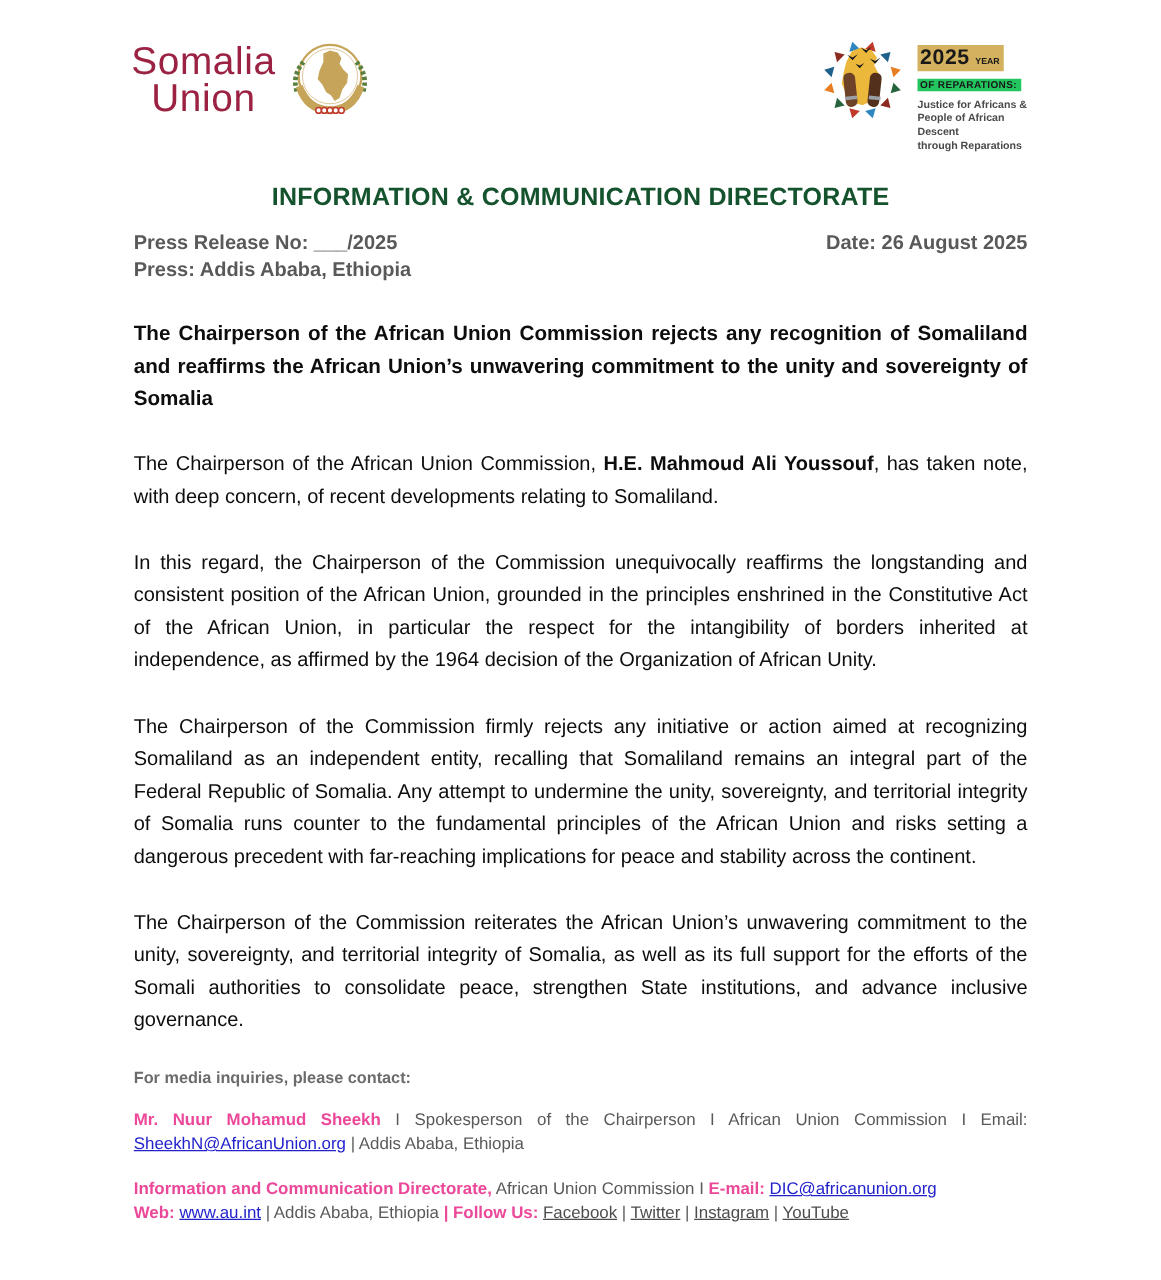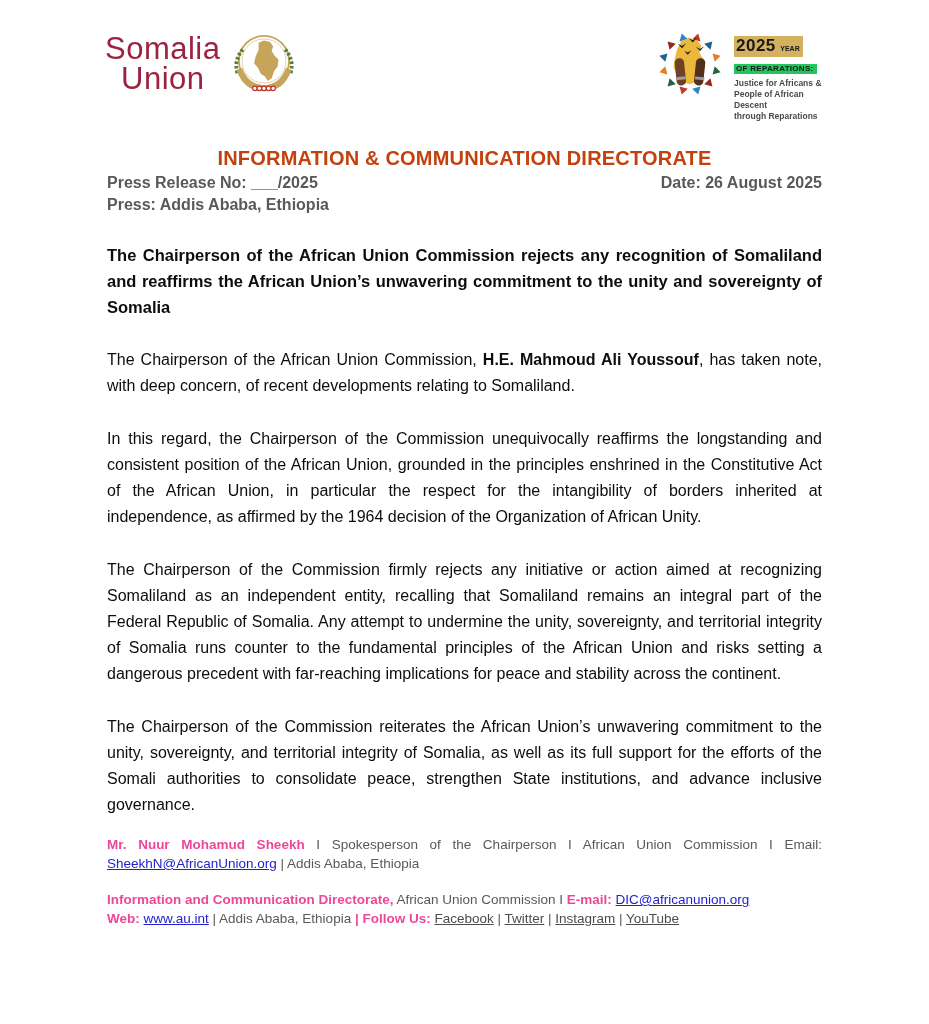--- a/index.html
+++ b/index.html
@@ -29,23 +29,23 @@
   .rep-year-line { display: inline-block; background: #D4B15E; padding: 0 3px 1px 2px; }
   .rep-year { font-weight: bold; font-size: 17px; color: #181818; letter-spacing: 0.5px; }
   .rep-year-suffix { font-weight: bold; font-size: 7px; color: #181818; }
   .rep-sub { display: inline-block; background: #22c55e; padding: 0 3px 1px 2px; margin-top: 2px;
              font-weight: bold; font-size: 8px; color: #181818; letter-spacing: 0.3px; }
   .rep-tagline { margin-top: 3px; font-weight: bold; font-size: 8.5px; line-height: 11px; color: #4a4a4a; }
 
   
   .directorate-title {
     text-align: center; margin-top: 25px;
-    font-weight: bold; font-size: 20px; color: #c2410c; letter-spacing: 0.2px;
+    font-weight: bold; font-size: 20px; color: #14532d; letter-spacing: 0.2px;
   }
-  .meta { margin-top: 2px; color: #595959; font-weight: bold; font-size: 16px; line-height: 22px; }
+  .meta { margin-top: 14px; color: #595959; font-weight: bold; font-size: 16px; line-height: 22px; }
   .meta-row { display: flex; justify-content: space-between; }
 
   
   .headline {
     margin-top: 26px;
     font-weight: bold; font-size: 16.5px; line-height: 26px;
     color: #0d0d0d; text-align: justify;
   }
   .para {
     margin-top: 27px;
@@ -151,18 +151,19 @@
   </div>
 
   <div class="headline">The Chairperson of the African Union Commission rejects any recognition of Somaliland and reaffirms the African Union’s unwavering commitment to the unity and sovereignty of Somalia</div>
 
   <p class="para"><span>The Chairperson of the African Union Commission, </span><b>H.E. Mahmoud Ali Youssouf</b><span>, has taken note, with deep concern, of recent developments relating to Somaliland.</span></p>
 
   <p class="para">In this regard, the Chairperson of the Commission unequivocally reaffirms the longstanding and consistent position of the African Union, grounded in the principles enshrined in the Constitutive Act of the African Union, in particular the respect for the intangibility of borders inherited at independence, as affirmed by the 1964 decision of the Organization of African Unity.</p>
   <p class="para">The Chairperson of the Commission firmly rejects any initiative or action aimed at recognizing Somaliland as an independent entity, recalling that Somaliland remains an integral part of the Federal Republic of Somalia. Any attempt to undermine the unity, sovereignty, and territorial integrity of Somalia runs counter to the fundamental principles of the African Union and risks setting a dangerous precedent with far-reaching implications for peace and stability across the continent.</p>
   <p class="para">The Chairperson of the Commission reiterates the African Union’s unwavering commitment to the unity, sovereignty, and territorial integrity of Somalia, as well as its full support for the efforts of the Somali authorities to consolidate peace, strengthen State institutions, and advance inclusive governance.</p>
 
+  <div class="media-heading">For media inquiries, please contact:</div>
 
   <p class="contact-block"><b>Mr. Nuur Mohamud Sheekh</b><span> I Spokesperson of the Chairperson I African Union Commission I Email: </span><a class="doc-link">SheekhN@AfricanUnion.org</a><span> | Addis Ababa, Ethiopia</span></p>
 
   <p class="footer-block"><b>Information and Communication Directorate,</b><span> African Union Commission I </span><b>E-mail: </b><a class="doc-link">DIC@africanunion.org</a><br><b>Web: </b><a class="doc-link">www.au.int</a><span> | Addis Ababa, Ethiopia </span><b>| Follow Us: </b><a class="social-link">Facebook</a><span> | </span><a class="social-link">Twitter</a><span> | </span><a class="social-link">Instagram</a><span> | </span><a class="social-link">YouTube</a></p>
 
 </div>
 
 </body></html>

